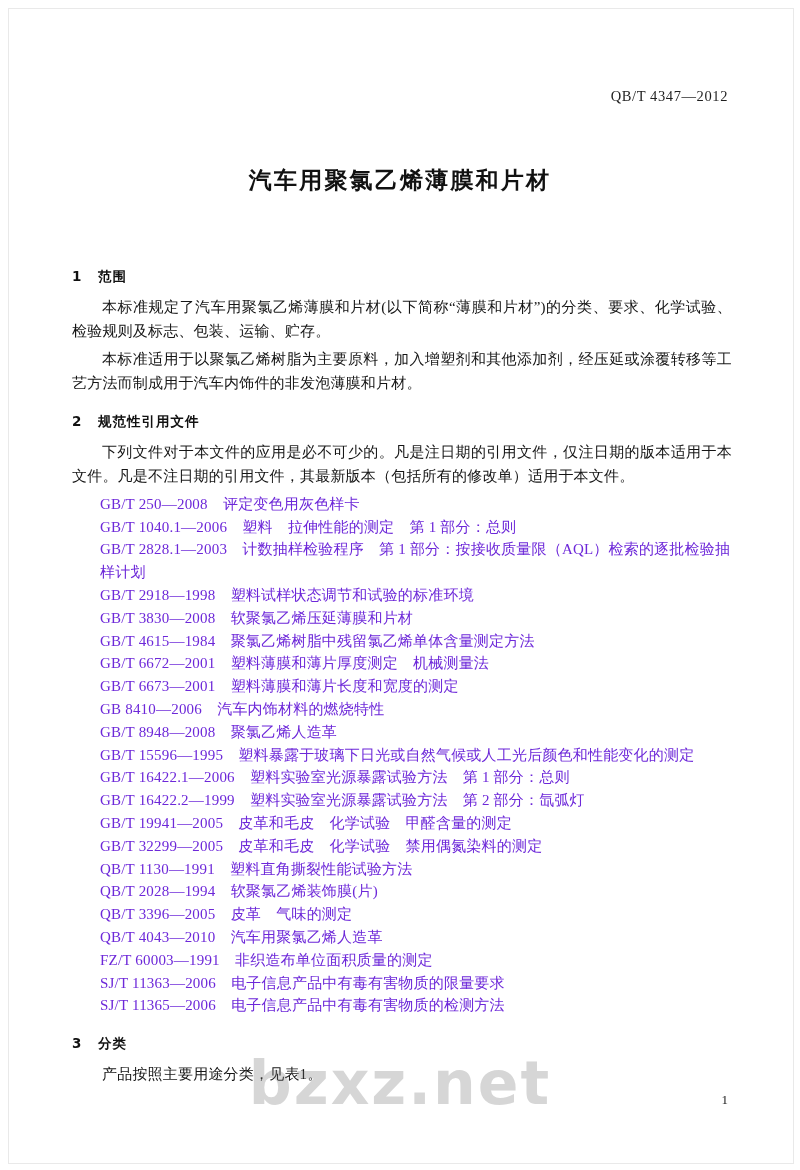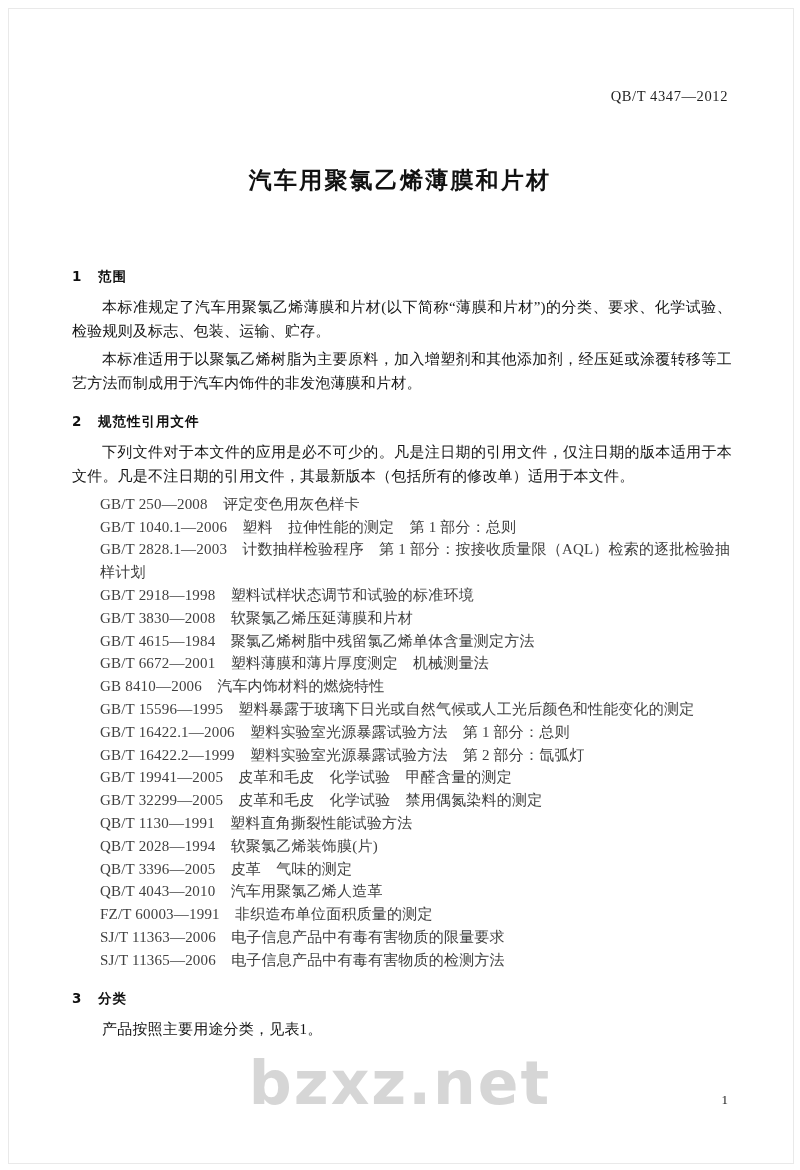--- a/index.html
+++ b/index.html
@@ -82,21 +82,21 @@
   }
   .ref-list {
     margin: 4px 0 0 0;
     padding: 0;
     list-style: none;
   }
   .ref-list li {
     font-size: 15px;
     line-height: 1.52;
     padding-left: 28px;
-    color: #404040;
+    color: #6d28d9;
     letter-spacing: 0.2px;
     white-space: pre-wrap;
   }
   .page-number {
     position: absolute;
     right: 72px;
     bottom: 62px;
     font-size: 13px;
     color: #222;
     font-family: "Liberation Serif", serif;
@@ -142,21 +142,23 @@
     <p class="para">下列文件对于本文件的应用是必不可少的。凡是注日期的引用文件，仅注日期的版本适用于本文件。凡是不注日期的引用文件，其最新版本（包括所有的修改单）适用于本文件。</p>
 
     <ul class="ref-list">
       <li>GB/T 250—2008　评定变色用灰色样卡</li>
       <li>GB/T 1040.1—2006　塑料　拉伸性能的测定　第 1 部分：总则</li>
       <li>GB/T 2828.1—2003　计数抽样检验程序　第 1 部分：按接收质量限（AQL）检索的逐批检验抽样计划</li>
       <li>GB/T 2918—1998　塑料试样状态调节和试验的标准环境</li>
       <li>GB/T 3830—2008　软聚氯乙烯压延薄膜和片材</li>
       <li>GB/T 4615—1984　聚氯乙烯树脂中残留氯乙烯单体含量测定方法</li>
       <li>GB/T 6672—2001　塑料薄膜和薄片厚度测定　机械测量法</li>
+      <li>GB/T 6673—2001　塑料薄膜和薄片长度和宽度的测定</li>
       <li>GB 8410—2006　汽车内饰材料的燃烧特性</li>
+      <li>GB/T 8948—2008　聚氯乙烯人造革</li>
       <li>GB/T 15596—1995　塑料暴露于玻璃下日光或自然气候或人工光后颜色和性能变化的测定</li>
       <li>GB/T 16422.1—2006　塑料实验室光源暴露试验方法　第 1 部分：总则</li>
       <li>GB/T 16422.2—1999　塑料实验室光源暴露试验方法　第 2 部分：氙弧灯</li>
       <li>GB/T 19941—2005　皮革和毛皮　化学试验　甲醛含量的测定</li>
       <li>GB/T 32299—2005　皮革和毛皮　化学试验　禁用偶氮染料的测定</li>
       <li>QB/T 1130—1991　塑料直角撕裂性能试验方法</li>
       <li>QB/T 2028—1994　软聚氯乙烯装饰膜(片)</li>
       <li>QB/T 3396—2005　皮革　气味的测定</li>
       <li>QB/T 4043—2010　汽车用聚氯乙烯人造革</li>
       <li>FZ/T 60003—1991　非织造布单位面积质量的测定</li>

